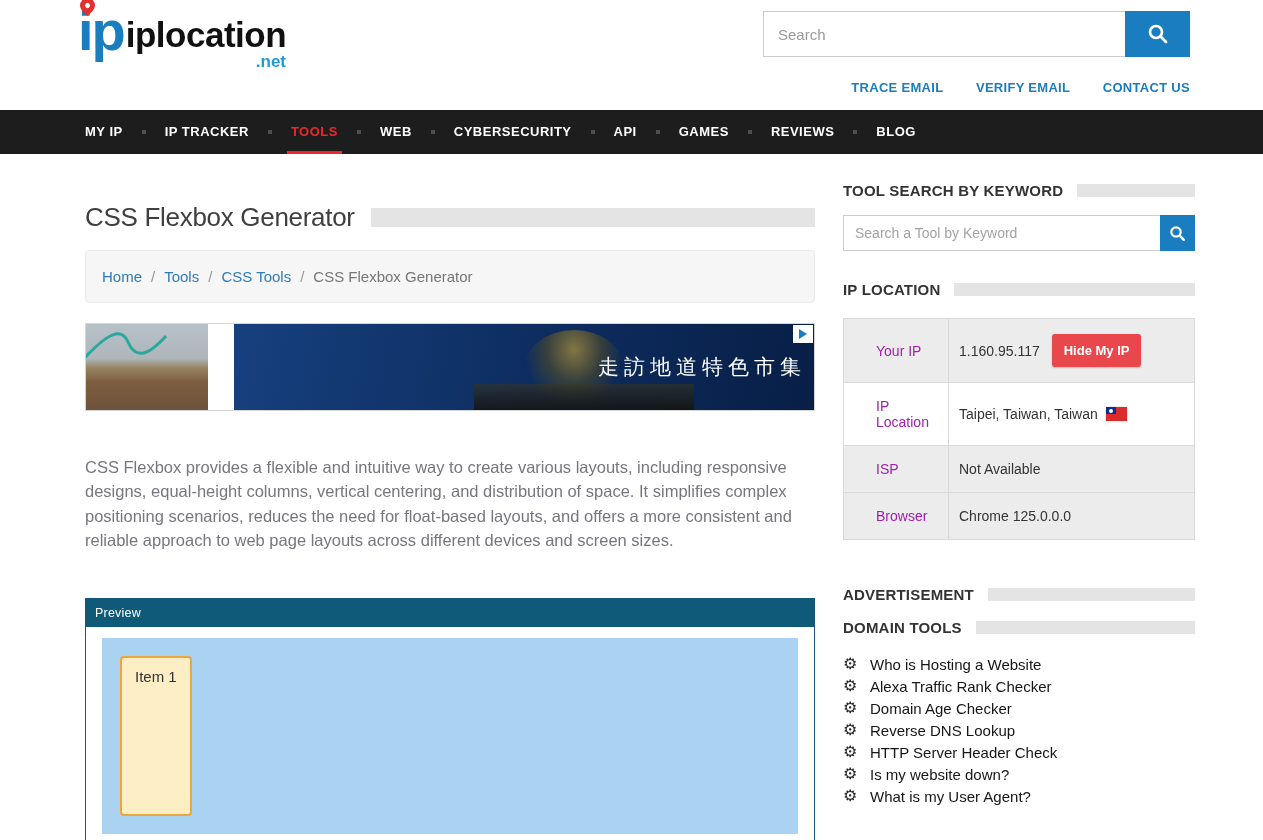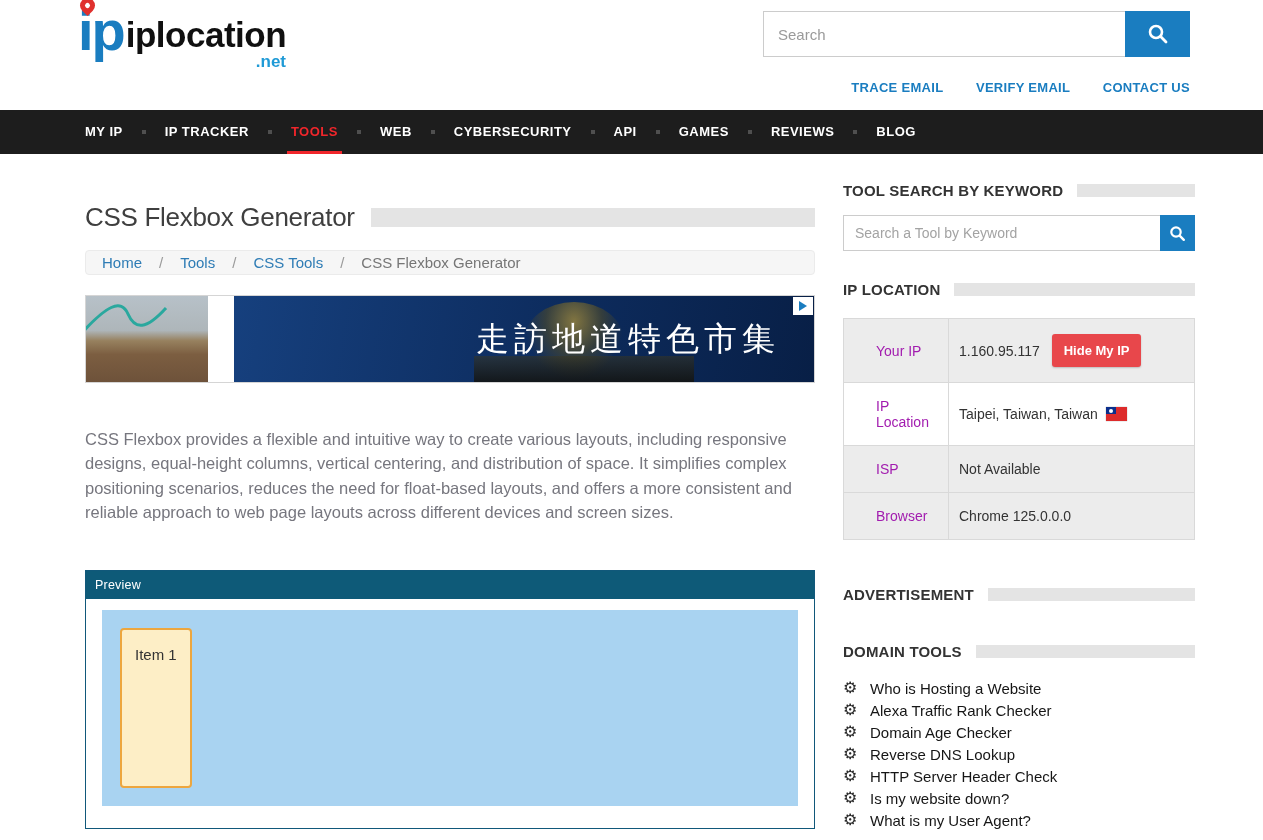--- a/index.html
+++ b/index.html
@@ -42,46 +42,46 @@
   .content { display:flex; padding:0 68px 0 85px; }
   .left-col { width:730px; padding-top:48px; }
   .sidebar { width:352px; margin-left:28px; padding-top:28px; }
 
   
   .page-title-row { display:flex; align-items:center; }
   .page-title-row h1 { margin:0; font-size:26px; font-weight:400; color:#3f3f3f; letter-spacing:-0.3px; white-space:nowrap; }
   .title-bar { flex:1; height:19px; background:#e4e4e4; margin-left:16px; }
 
   
-  .breadcrumb { margin-top:17px; background:#f6f6f6; border:1px solid #ebebeb; border-radius:4px; padding:3px 16px; font-size:15px; color:#767676; display:flex; align-items:center;gap:8px; }
+  .breadcrumb { margin-top:17px; background:#f6f6f6; border:1px solid #ebebeb; border-radius:4px; padding:17px 16px; font-size:15px; color:#767676; display:flex; align-items:center; }
   .breadcrumb a { color:#2e7cb5; text-decoration:none; cursor:pointer; }
   .breadcrumb .sep { margin:0 9px; color:#9a9a9a; }
 
   
   .ad-banner { margin-top:20px; height:88px; border:1px solid #d5d5d5; display:flex; position:relative; cursor:pointer; overflow:hidden; background:#fff; }
   .ad-left { width:122px; position:relative; background:linear-gradient(180deg,#b7c1c8 0%,#aeb6ba 40%,#97815f 52%,#7c5e41 68%,#6e523a 100%); }
   .ad-gap { width:26px; background:#fff; }
   .ad-main { flex:1; position:relative; background:linear-gradient(100deg,#16407e 0%,#0d2c5e 55%,#081f46 100%); }
   .ad-main::before { content:""; position:absolute; left:290px; top:6px; width:100px; height:78px; border-radius:50%;
     background:radial-gradient(ellipse at 50% 25%, rgba(150,130,60,.85) 0%, rgba(80,75,40,.6) 40%, rgba(0,0,0,0) 70%); }
   .ad-main::after { content:""; position:absolute; left:240px; bottom:0; width:220px; height:26px;
     background:linear-gradient(180deg, rgba(60,55,30,.5), rgba(20,18,10,.8)); }
-  .ad-text { position:absolute; right:34px; top:50%; transform:translateY(-50%); color:#fff; font-size:33px; letter-spacing:5px; white-space:nowrap; z-index:2; }
+  .ad-text { position:absolute; right:8px; top:50%; transform:translateY(-50%); color:#fff; font-size:21px; letter-spacing:5px; white-space:nowrap; z-index:2; }
   .ad-badge { position:absolute; top:1px; right:1px; width:20px; height:18px; background:#fff; display:flex; align-items:center; justify-content:center; z-index:3; }
   .ad-badge .tri { width:0; height:0; border-top:5px solid transparent; border-bottom:5px solid transparent; border-left:8px solid #1a7dc0; }
 
   
   .description { margin:44px 0 0; width:712px; font-size:16.5px; line-height:1.47; color:#76767e; }
 
   
   .preview-panel { margin-top:46px; border:1px solid #11587a; }
   .preview-header { background:#0e5a78; color:#fff; font-weight:normal; font-size:12.5px; padding:7px 9px; letter-spacing:.2px; }
   .preview-body { padding:11px 16px 22px; background:#fff; }
   .flex-container { background:#a9d3f1; height:196px; display:flex; }
-  .flex-item { margin:18px; width:72px; height:160px; background:#fdeec6; border:2px solid #eda63e; border-radius:4px; padding:16px 0 0 13px; font-size:15px; color:#333; }
+  .flex-item { margin:18px; width:72px; height:160px; background:#fdeec6; border:2px solid #eda63e; border-radius:4px; padding:10px 0 0 13px; font-size:15px; color:#333; }
 
   
   .side-heading { display:flex; align-items:center; margin:0; }
   .side-heading span { font-size:15px; font-weight:bold; color:#333; letter-spacing:.2px; white-space:nowrap; }
   .side-heading .bar { flex:1; height:13px; background:#e4e4e4; margin-left:14px; }
 
   .tool-search { display:flex; height:36px; margin:16px 0 30px; }
   .tool-search input { flex:1; border:1px solid #ccc; border-right:none; padding:0 11px; font-size:14px; color:#555; outline:none; font-family:"Liberation Sans", sans-serif; }
   .tool-search input::placeholder { color:#a3a3a3; }
   .tool-search button { width:35px; background:#1a7dc0; border:none; cursor:pointer; display:flex; align-items:center; justify-content:center; }
@@ -90,21 +90,21 @@
   .ip-table td { border:1px solid #d9d9d9; padding:15px 10px; vertical-align:middle; color:#333; }
   .ip-table td.lbl { width:105px; color:#a21caf;padding-left:32px; }
   .ip-table tr.striped { background:#ececec; }
   .val-flex { display:flex; align-items:center; }
   .hide-ip-btn { margin-left:12px; background:#e8474b; color:#fff; border:none; border-radius:3px; font-weight:bold; font-size:13px; padding:9px 12px; cursor:pointer; font-family:"Liberation Sans", sans-serif; box-shadow:0 1px 2px rgba(0,0,0,.2); }
   .tw-flag { display:inline-block; position:relative; width:21px; height:14px; background:#dd2b2b; margin-left:8px; box-shadow:0 0 1px rgba(0,0,0,.4); }
   .tw-flag::before { content:""; position:absolute; left:0; top:0; width:10.5px; height:7px; background:#0b2f8c; }
   .tw-flag::after { content:""; position:absolute; left:3.2px; top:1.6px; width:4px; height:4px; background:#fff; border-radius:50%; }
 
   .heading-ad { margin-top:46px; }
-  .heading-domain { margin-top:40px; }
+  .heading-domain { margin-top:16px; }
 
   .domain-tools { list-style:none; margin:17px 0 0; padding:0; }
   .domain-tools li { display:flex; align-items:center; height:22px; cursor:pointer; }
   .domain-tools .gear { font-size:16px; color:#2b2b2b; width:16px; margin-right:11px; line-height:1; }
   .domain-tools .dt-label { font-size:15px; color:#161616; }
 </style>
 </head>
 <body>
 
 <div class="page">

